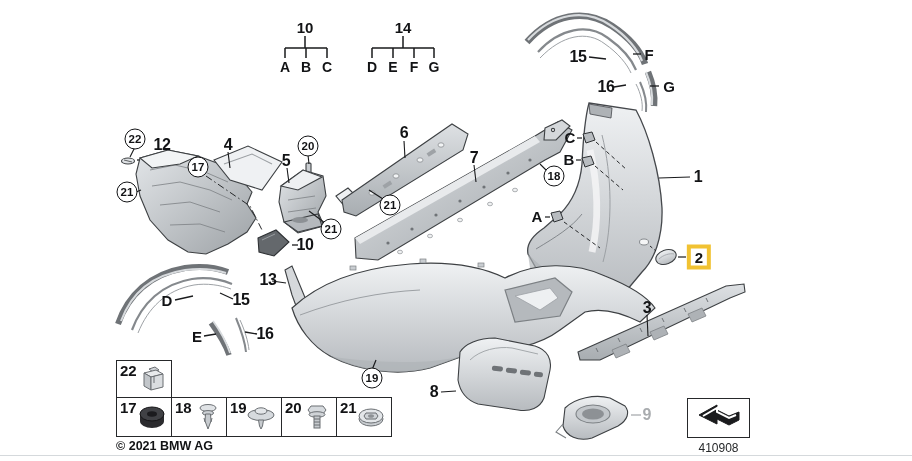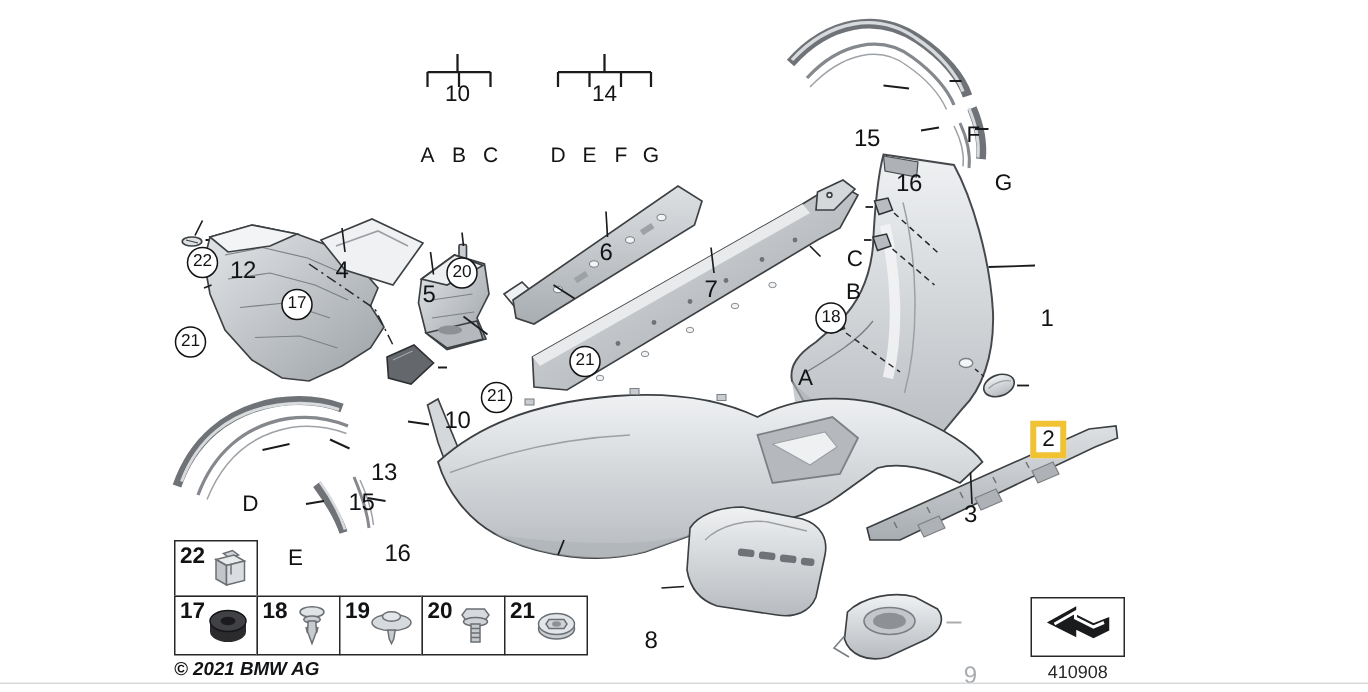--- a/index.html
+++ b/index.html
@@ -1,36 +1,36 @@
 <!DOCTYPE html>
 <html><head>
 <meta charset="utf-8">
 <style>
   html,body{margin:0;padding:0;background:#fff;}
   .stage{position:relative;width:912px;height:461px;background:#fff;overflow:hidden;
          font-family:"Liberation Sans",sans-serif;}
   .art{position:absolute;left:0;top:0;}
   #callout-layer{position:absolute;left:0;top:0;width:100%;height:100%;pointer-events:none;}
-  .callout{position:absolute;transform:translate(-50%,-50%);font-weight:normal;color:#121315;
-           white-space:nowrap;pointer-events:auto;line-height:1;margin-top:36px;}
+  .callout{position:absolute;transform:translate(-50%,-50%);font-weight:bold;color:#121315;
+           white-space:nowrap;pointer-events:auto;line-height:1;}
   .kind-plain{font-size:16px;letter-spacing:-.3px;}
   .kind-letter{font-size:15px;}
   .kind-circled{width:19px;height:19px;border:1.7px solid #121315;border-radius:50%;
                 font-size:11.5px;display:flex;align-items:center;justify-content:center;background:#fff;}
   .kind-highlighted{border:4px solid #F1C232;background:#fff;font-size:15px;padding:1px 4px;}
   .kind-muted{font-size:16px;}
   .kind-tree-parent{font-size:15px;}
   .kind-tree-child{font-size:14px;}
   .legend-cell{position:absolute;background:#fff;border:1.5px solid #26282a;box-sizing:border-box;}
   .legend-num{position:absolute;left:3px;top:1px;font-weight:bold;font-size:15px;color:#121315;}
   .legend-icon{position:absolute;right:3px;top:5px;}
   .icon-box{position:absolute;border:1.5px solid #26282a;background:#fff;box-sizing:border-box;
             display:flex;align-items:center;justify-content:center;}
   .diagram-number{position:absolute;font-size:12px;color:#26282a;text-align:center;}
-  .copyright{position:absolute;font-weight:bold;font-size:12.5px;color:#121315;font-style:italic;}
+  .copyright{position:absolute;font-weight:bold;font-size:12.5px;color:#121315;}
   .bottom-rule{position:absolute;left:0;top:455px;width:912px;height:1px;background:#d5d9dc;}
 </style>
 </head>
 <body>
 
 <div class="stage">
 
   <svg class="art" width="912" height="461" viewBox="0 0 912 461">
     <defs>
       <linearGradient id="gA" x1="0" y1="0" x2="0" y2="1">
@@ -280,21 +280,21 @@
       <div class="callout kind-plain" style="left: 698px; top: 177px;">1</div>
       <div class="callout kind-highlighted" style="left: 699px; top: 257px; border-color: rgb(241, 194, 50);">2</div>
       <div class="callout kind-plain" style="left: 578px; top: 57px;">15</div>
       <div class="callout kind-letter" style="left: 649px; top: 54px;">F</div>
       <div class="callout kind-plain" style="left: 606px; top: 87px;">16</div>
       <div class="callout kind-letter" style="left: 669px; top: 86px;">G</div>
       <div class="callout kind-letter" style="left: 167px; top: 300px;">D</div>
       <div class="callout kind-plain" style="left: 241px; top: 300px;">15</div>
       <div class="callout kind-letter" style="left: 197px; top: 336px;">E</div>
       <div class="callout kind-plain" style="left: 265px; top: 334px;">16</div>
-      <div class="callout kind-plain" style="left: 256px; top: 280px;">13</div>
+      <div class="callout kind-plain" style="left: 268px; top: 280px;">13</div>
       <div class="callout kind-circled" style="left: 372px; top: 378px;">19</div>
       <div class="callout kind-plain" style="left: 434px; top: 392px;">8</div>
       <div class="callout kind-plain" style="left: 647px; top: 308px;">3</div>
       <div class="callout kind-muted" style="left: 647px; top: 415px; color: rgb(169, 172, 175);">9</div>
       <div class="callout kind-tree-parent" style="left: 305px; top: 27px;">10</div>
       <div class="callout kind-tree-child" style="left: 285px; top: 67px;">A</div>
       <div class="callout kind-tree-child" style="left: 306px; top: 67px;">B</div>
       <div class="callout kind-tree-child" style="left: 327px; top: 67px;">C</div>
       <div class="callout kind-tree-parent" style="left: 403px; top: 27px; text-align: center;">14</div>
       <div class="callout kind-tree-child" style="left: 372px; top: 67px;">D</div>

